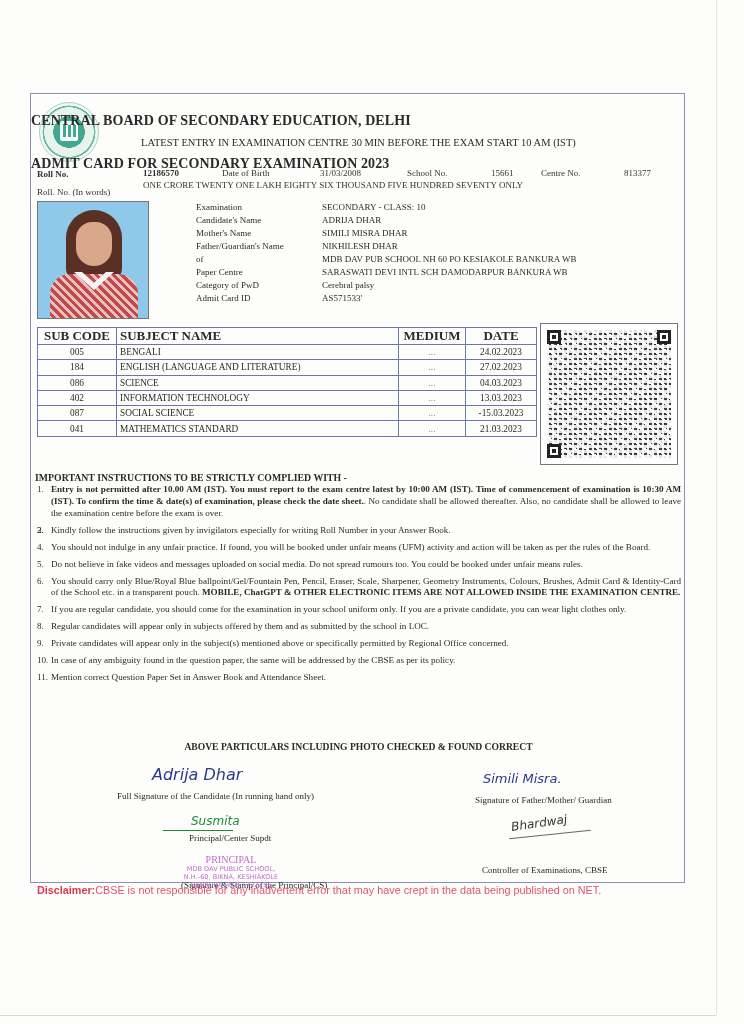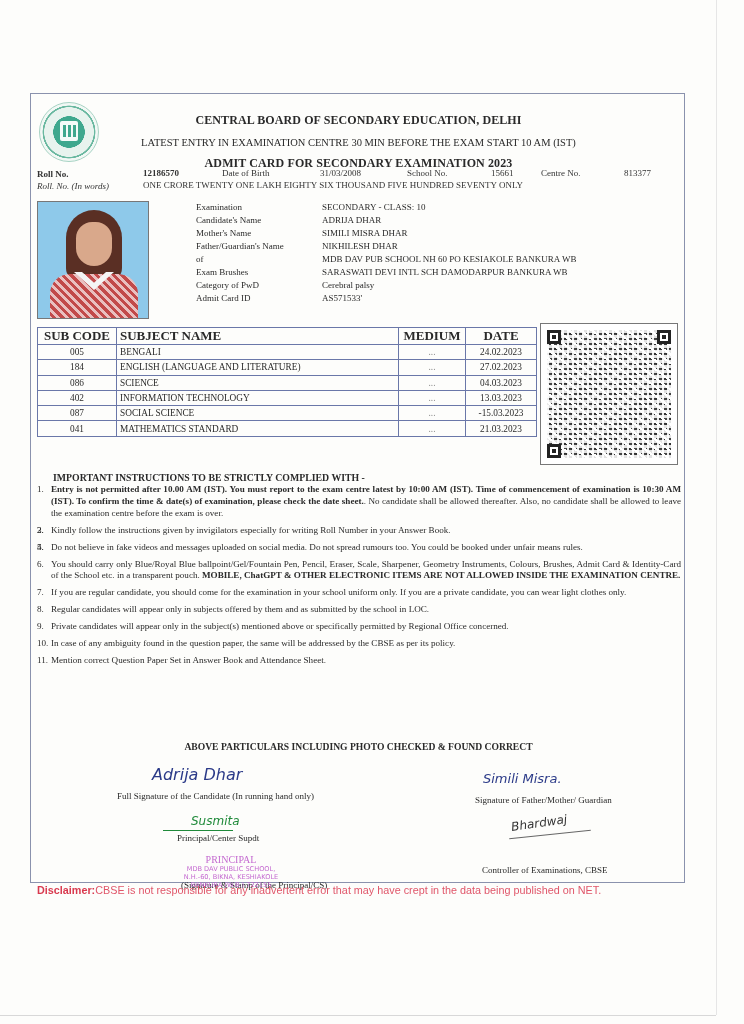--- a/index.html
+++ b/index.html
@@ -14,21 +14,21 @@
     border:1px solid #8a92ad; box-sizing:border-box;
   }
   .abs { position:absolute; }
   .cbse-logo {
     left:8px; top:8px; width:58px; height:58px; border-radius:50%;
     background:radial-gradient(circle at 50% 50%, #3fa88e 0 38%, #e8f3ee 39% 60%, #6ab8a0 61% 64%, #f2f8f5 65%);
     border:1px solid #a7d3c4;
   }
   .cbse-logo .inner { position:absolute; left:20px; top:18px; width:18px; height:20px; background:#f4fbf8; border-radius:2px; }
   .cbse-logo .inner:before { content:""; position:absolute; left:3px; top:4px; width:3px; height:12px; background:#3fa88e; box-shadow:5px 0 0 #3fa88e, 10px 0 0 #3fa88e; }
-  .header-title { left:0; width:655px; text-align:center; font-weight:bold; font-size:12px; letter-spacing:0.1px; }
+  .header-title { left:0; width:655px; text-align:left; font-weight:bold; font-size:14px; letter-spacing:0.1px; }
   .header-sub { left:0; width:655px; text-align:center; font-size:10.5px; }
   .g20 { left:555px; top:0px; width:90px; height:62px; }
   .g20-text { position:absolute; left:0; top:0; font-family:"Liberation Sans", sans-serif; font-size:42px; font-weight:bold; letter-spacing:-3px;
     background:linear-gradient(180deg,#f08c2c 0%, #e39a3c 45%, #6fa84a 55%, #3f9a44 100%); -webkit-background-clip:text; background-clip:text; color:transparent; }
   .g20-globe { position:absolute; left:56px; top:3px; width:32px; height:32px; border-radius:50%; background:radial-gradient(circle at 40% 40%, #bfe0f4, #3d8dc9 70%); }
   .g20-lotus { position:absolute; left:52px; top:28px; width:40px; height:16px; border-radius:0 0 20px 20px; background:linear-gradient(180deg,#f09a52,#e07b39 60%, #4d9a47); }
   .g20-caption { position:absolute; left:22px; top:47px; font-size:6px; color:#6e5a9a; }
   .lbl { font-size:9px; color:#333; }
   .val { font-size:9px; color:#333; }
   .bold { font-weight:bold; }
@@ -52,21 +52,21 @@
   .c-date { width:64px; text-align:center; }
   .qr { left:509px; top:229px; width:138px; height:142px; border:1px solid #777; box-sizing:border-box; background:#fff; padding:6px; }
   .qr-inner { width:124px; height:128px;
     background:
       repeating-linear-gradient(90deg, rgba(255,255,255,0.9) 0 2px, transparent 2px 5px),
       repeating-linear-gradient(0deg, rgba(255,255,255,0.85) 0 3px, transparent 3px 5px),
       repeating-linear-gradient(37deg, #333 0 2px, #fff 2px 4px, #444 4px 7px);
     position:relative; }
   .finder { position:absolute; width:14px; height:14px; border:3px solid #222; background:#fff; box-sizing:border-box; }
   .finder:after { content:""; position:absolute; left:2px; top:2px; width:4px; height:4px; background:#222; }
-  .instr-title { left:22px; top:378px; font-size:9.8px; font-weight:bold; }
+  .instr-title { left:4px; top:378px; font-size:9.8px; font-weight:bold; }
   ol.instr { position:absolute; left:6px; top:390px; width:644px; margin:0; padding:0 0 0 0; list-style:none; font-size:9.1px; line-height:11.8px; }
   ol.instr li { position:relative; padding-left:14px; margin-bottom:5.2px; text-align:justify; }
   ol.instr li .num { position:absolute; left:0; top:0; }
   .checked { left:0; width:655px; top:647px; text-align:center; font-weight:bold; font-size:9.6px; }
   .sig-hand { font-family:"DejaVu Sans", sans-serif; font-style:italic; font-size:16px; color:#2b3a88; }
   .sig-caption { font-size:9px; }
   .stamp { font-family:"DejaVu Sans", sans-serif; color:#c46ad0; font-size:6.6px; text-align:center; line-height:8px; }
   .disclaimer { left:37px; top:884px; font-family:"Liberation Sans", sans-serif; font-size:10.8px; color:#e0566a; white-space:nowrap; }
   .disclaimer b { color:#d93a4f; }
 </style>
@@ -88,21 +88,21 @@
 
 
   <div class="abs lbl bold" style="left:6px; top:75px;">Roll No.</div>
   <div class="abs val bold" style="left:112px; top:74px;">12186570</div>
   <div class="abs lbl" style="left:191px; top:74px;">Date of Birth</div>
   <div class="abs val" style="left:289px; top:74px;">31/03/2008</div>
   <div class="abs lbl" style="left:376px; top:74px;">School No.</div>
   <div class="abs val" style="left:460px; top:74px;">15661</div>
   <div class="abs lbl" style="left:510px; top:74px;">Centre No.</div>
   <div class="abs val" style="left:593px; top:74px;">813377</div>
-  <div class="abs lbl" style="left:6px; top:87px;font-style:italic;">Roll. No. (In words)</div>
+  <div class="abs lbl" style="left:6px; top:93px;">Roll. No. (In words)</div>
   <div class="abs val" style="left:112px; top:86px;">ONE CRORE TWENTY ONE LAKH EIGHTY SIX THOUSAND FIVE HUNDRED SEVENTY ONLY</div>
 
   <div class="abs photo">
     <div class="hair"></div>
       <div class="face"></div>
       <div class="body"></div>
       <div class="collar"></div>
   </div>
 
   <div class="info-row" style="top:108px;">
@@ -119,21 +119,21 @@
   </div>
   <div class="info-row" style="top:147px;">
     <span class="k">Father/Guardian's Name</span>
     <span class="v">NIKHILESH DHAR</span>
   </div>
   <div class="info-row" style="top:160px;">
     <span class="k">of</span>
     <span class="v">MDB DAV PUB SCHOOL NH 60 PO KESIAKOLE BANKURA WB</span>
   </div>
   <div class="info-row" style="top:173px;">
-    <span class="k">Exam Brushes</span>
+    <span class="k">Paper Centre</span>
     <span class="v">SARASWATI DEVI INTL SCH DAMODARPUR BANKURA WB</span>
   </div>
   <div class="info-row" style="top:186px;">
     <span class="k">Category of PwD</span>
     <span class="v">Cerebral palsy</span>
   </div>
   <div class="info-row" style="top:199px;">
     <span class="k">Admit Card ID</span>
     <span class="v">AS571533'</span>
   </div>
@@ -193,41 +193,41 @@
       <div class="finder" style="right:0; top:0;"></div>
       <div class="finder" style="left:0; bottom:0;"></div>
     </div>
   </div>
 
   <div class="abs instr-title">IMPORTANT INSTRUCTIONS TO BE STRICTLY COMPLIED WITH -</div>
   <ol class="instr">
     <li><span class="num">1.</span><b>Entry is not permitted after 10.00 AM (IST). You must report to the exam centre latest by 10:00 AM (IST). Time of commencement of examination is 10:30 AM (IST). To confirm the time &amp; date(s) of examination, please check the date sheet.</b><span>. No candidate shall be allowed thereafter. Also, no candidate shall be allowed to leave the examination centre before the exam is over.</span></li>
     <li><span class="num">2.</span></li>
     <li><span class="num">3.</span><span>Kindly follow the instructions given by invigilators especially for writing Roll Number in your Answer Book.</span></li>
-    <li><span class="num">4.</span></li>
+    <li><span class="num">4.</span><span>You should not indulge in any unfair practice. If found, you will be booked under unfair means (UFM) activity and action will be taken as per the rules of the Board.</span></li>
     <li><span class="num">5.</span><span>Do not believe in fake videos and messages uploaded on social media. Do not spread rumours too. You could be booked under unfair means rules.</span></li>
     <li><span class="num">6.</span><span>You should carry only Blue/Royal Blue ballpoint/Gel/Fountain Pen, Pencil, Eraser, Scale, Sharpener, Geometry Instruments, Colours, Brushes, Admit Card &amp; Identity-Card of the School etc. in a transparent pouch. </span><b>MOBILE, ChatGPT &amp; OTHER ELECTRONIC ITEMS ARE NOT ALLOWED INSIDE THE EXAMINATION CENTRE.</b></li>
     <li><span class="num">7.</span><span>If you are regular candidate, you should come for the examination in your school uniform only. If you are a private candidate, you can wear light clothes only.</span></li>
     <li><span class="num">8.</span><span>Regular candidates will appear only in subjects offered by them and as submitted by the school in LOC.</span></li>
     <li><span class="num">9.</span><span>Private candidates will appear only in the subject(s) mentioned above or specifically permitted by Regional Office concerned.</span></li>
     <li><span class="num">10.</span><span>In case of any ambiguity found in the question paper, the same will be addressed by the CBSE as per its policy.</span></li>
     <li><span class="num">11.</span><span>Mention correct Question Paper Set in Answer Book and Attendance Sheet.</span></li>
   </ol>
 
   <div class="abs checked">ABOVE PARTICULARS INCLUDING PHOTO CHECKED &amp; FOUND CORRECT</div>
 
   <div class="abs sig-hand" style="left:121px; top:671px;">Adrija Dhar</div>
   <div class="abs sig-caption" style="left:86px; top:697px;">Full Signature of the Candidate (In running hand only)</div>
 
   <div class="abs sig-hand" style="left:452px; top:677px; font-size:13px;">Simili Misra.</div>
   <div class="abs sig-caption" style="left:444px; top:701px;">Signature of Father/Mother/ Guardian</div>
 
   <div class="abs sig-hand" style="left:160px; top:720px; font-size:12px; color:#1f8a3a;">Susmita</div>
   <div class="abs" style="left:132px; top:736px; width:70px; height:1px; background:#1f8a3a;"></div>
-  <div class="abs sig-caption" style="left:146px; top:739px;">Principal/Center Supdt</div>
+  <div class="abs sig-caption" style="left:158px; top:739px;">Principal/Center Supdt</div>
   <div class="abs sig-caption" style="left:114px; top:786px;margin-left:36px;">(Signature &amp; Stamp of the Principal/CS)</div>
 
   <div class="abs stamp" style="left:130px; top:761px; width:140px;">
     <div style="font-family:'Liberation Serif',serif; font-size:10px; line-height:10px;">PRINCIPAL</div>
     <div>MDB DAV PUBLIC SCHOOL,</div>
     <div>N.H.-60, BIKNA, KESHIAKOLE</div>
     <div>BANKURA (W.B.) 722155</div>
   </div>
 
   <div class="abs sig-hand" style="left:480px; top:722px; font-size:12px; color:#333; transform:rotate(-8deg);">Bhardwaj</div>

